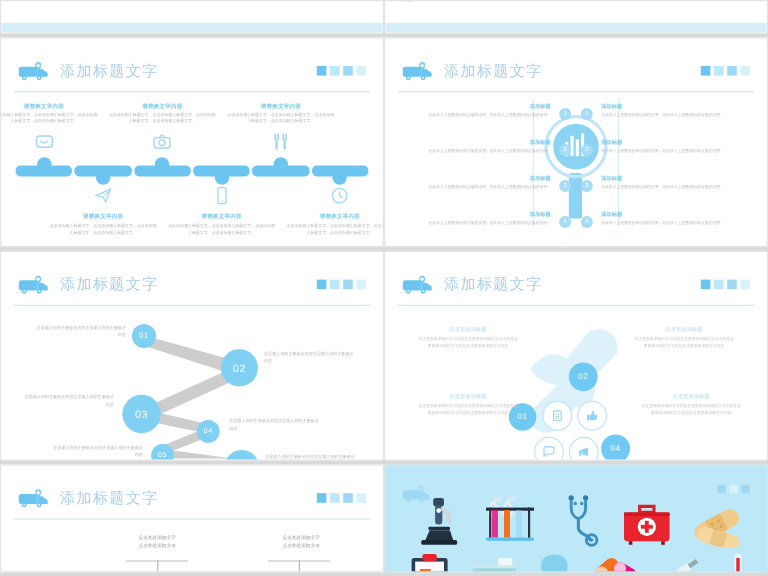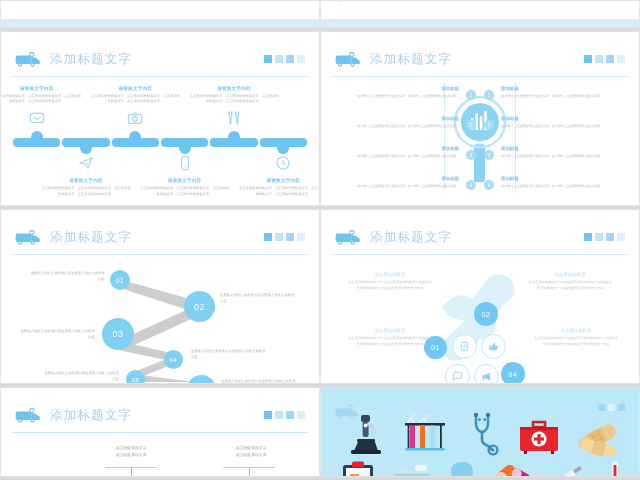--- a/index.html
+++ b/index.html
@@ -388,21 +388,21 @@
         <path d="M170 100 L133 115 L135 122 L173 107 Z" fill="#c4c4c4" opacity=".85"></path>
         <path d="M135 117 L203 126 L203 134 L135 124 Z" fill="#c4c4c4" opacity=".85"></path>
       </svg>
 
       <div class="zz-node" style="left:109px; top:12px;  width:20px; height:20px; font-size:6.5px;">
           <span>01</span>
         </div>
       <div class="zz-node" style="left:183px; top:33px;  width:31px; height:31px;">
           <span>02</span>
         </div>
-      <div class="zz-node" style="left:101px; top:60px;  width:32px; height:32px;text-align:right;">
+      <div class="zz-node" style="left:101px; top:71px;  width:32px; height:32px;text-align:right;">
           <span>03</span>
         </div>
       <div class="zz-node" style="left:163px; top:92px;  width:19px; height:19px; font-size:6px;">
           <span>04</span>
         </div>
       <div class="zz-node" style="left:125px; top:112px; width:19px; height:19px; font-size:6px;">
           <span>05</span>
         </div>
       <div class="zz-node" style="left:186px; top:117px; width:29px; height:29px;"></div>
 

